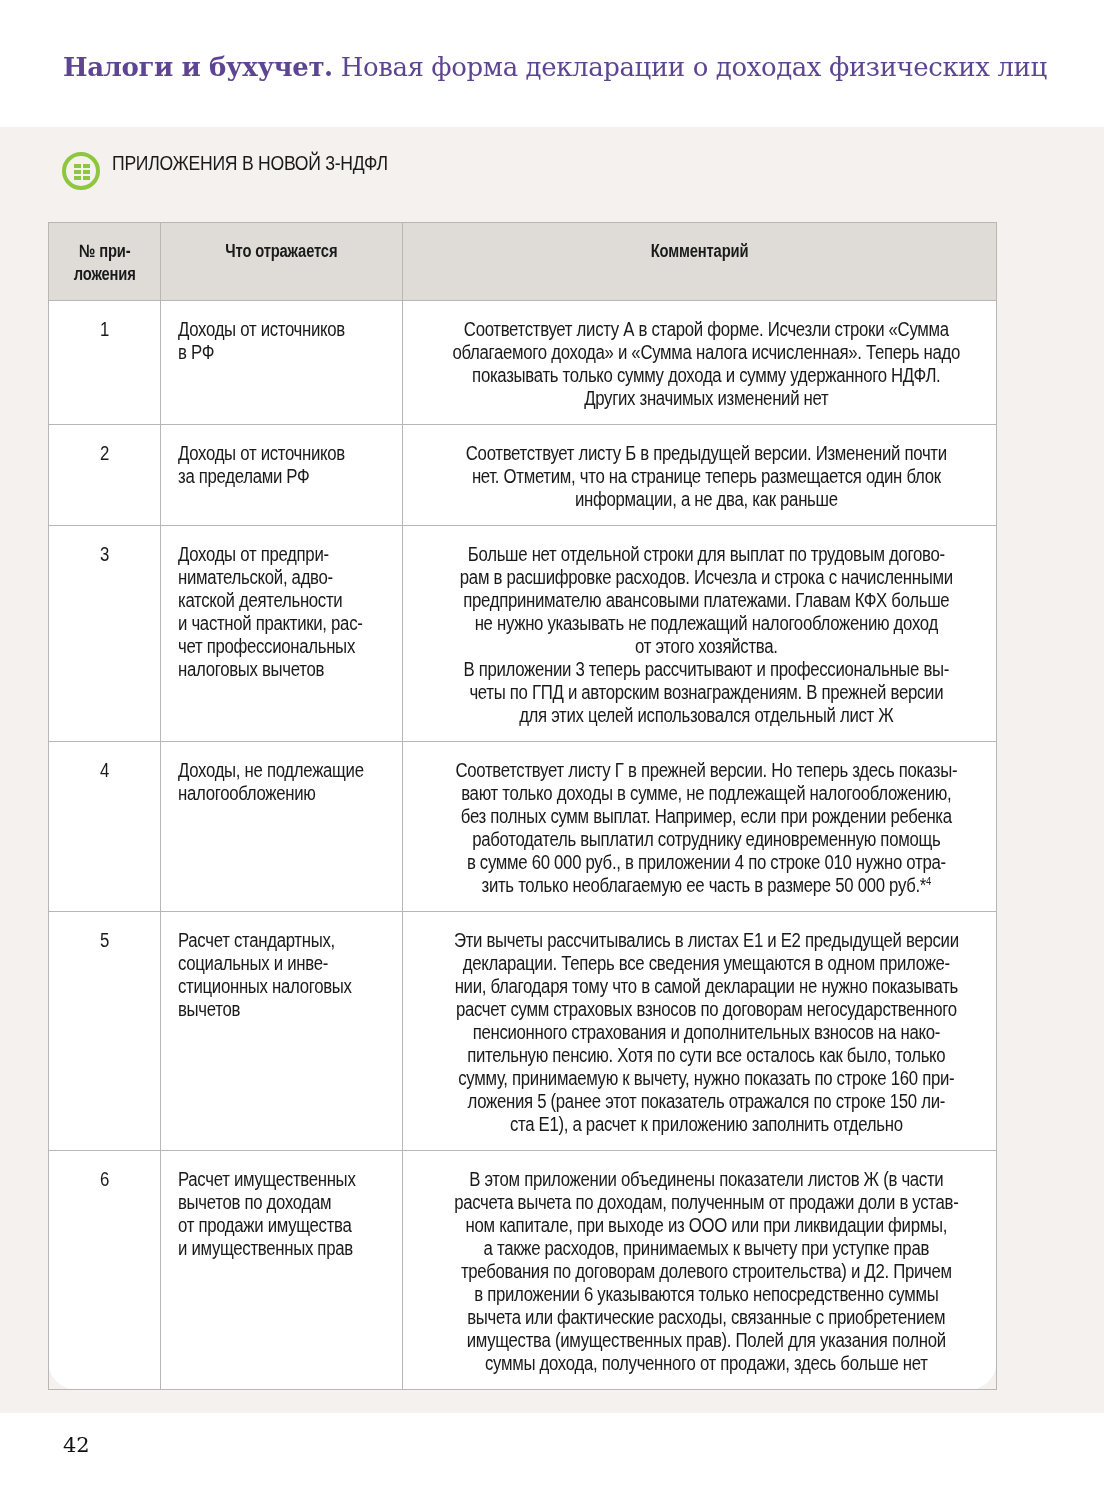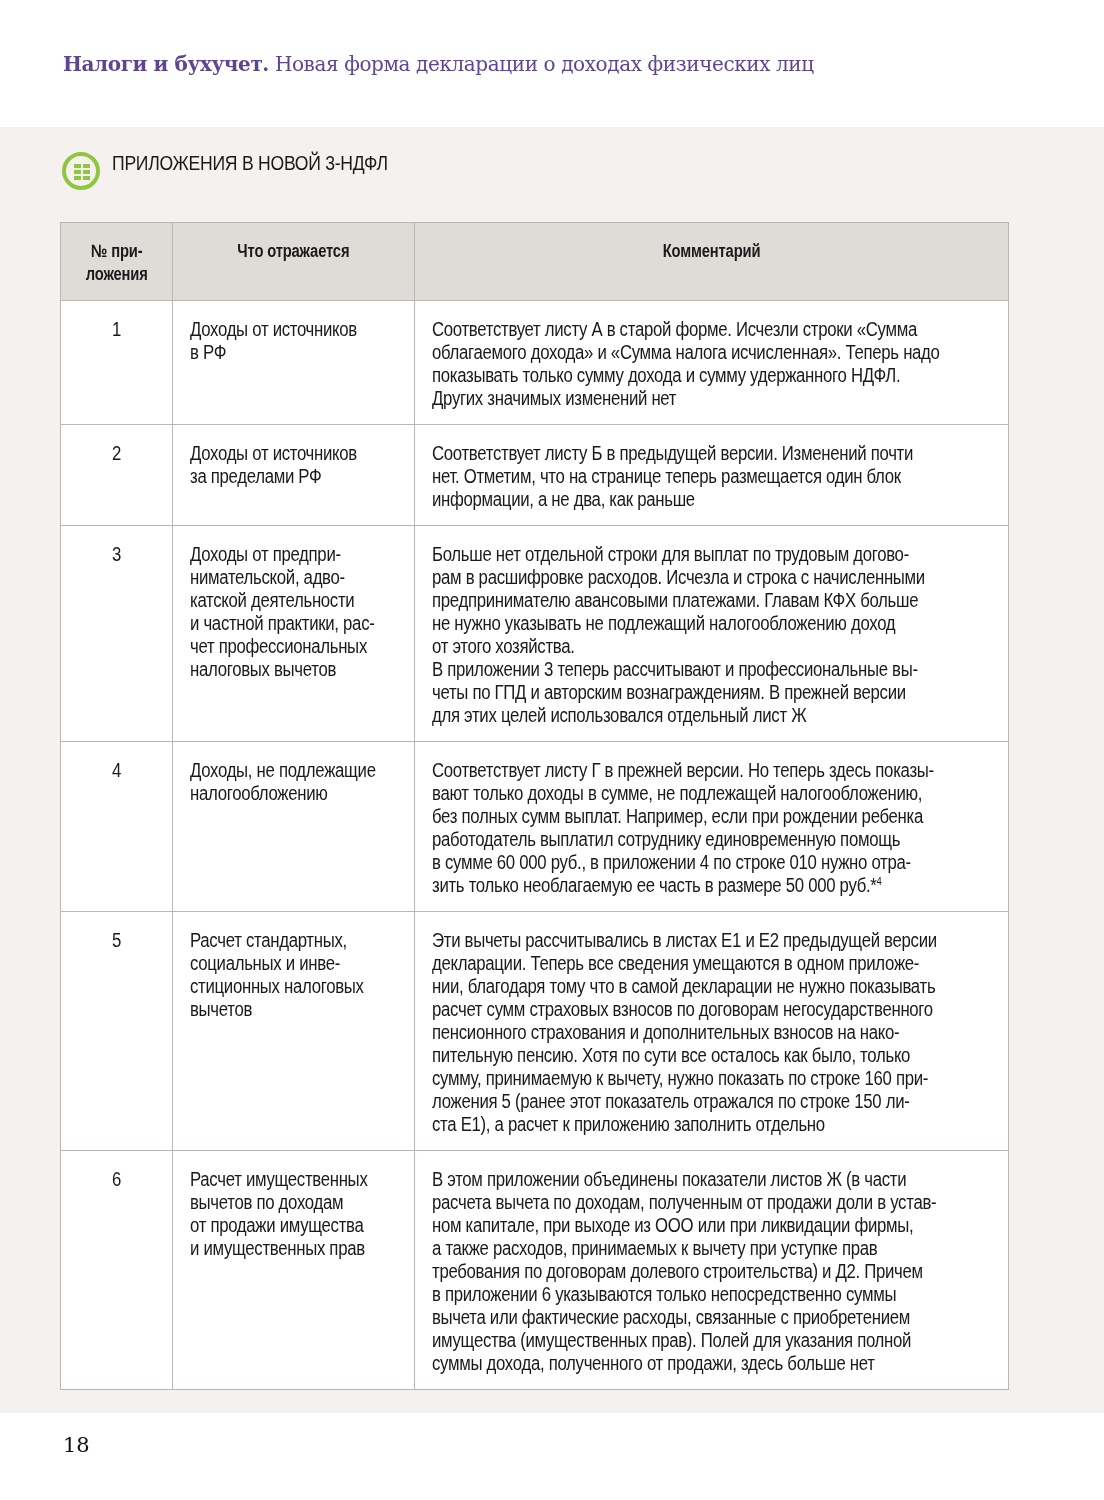--- a/index.html
+++ b/index.html
@@ -13,21 +13,21 @@
       position: relative;
       overflow: hidden;
       font-family: "Liberation Sans", sans-serif;
       color: #1a1a1a;
     }
     .running-header {
       position: absolute;
       left: 63px;
       top: 52px;
       font-family: "DejaVu Serif", "Liberation Serif", serif;
-      font-size: 20px;
+      font-size: 26px;
       color: #5e4592;
       white-space: nowrap;
       letter-spacing: -0.4px;
     }
     .running-header .rubric {
       font-weight: bold;
     }
     .band {
       position: absolute;
       left: 0;
@@ -74,26 +74,27 @@
       font-family: "Liberation Sans", sans-serif;
       font-size: 20px;
       color: #1a1a1a;
       letter-spacing: -0.3px;
       transform: scaleX(0.88);
       transform-origin: left center;
       white-space: nowrap;
     }
     table.appendix-table {
       position: absolute;
-      left: 60px;
+      left: 48px;
       top: 222px;
       width: 949px;
       border-collapse: collapse;
       background: #ffffff;
       table-layout: fixed;
+      border-radius: 29px;
     }
     table.appendix-table th,
     table.appendix-table td {
       border: 1.5px solid #b9b6b3;
       vertical-align: top;
       font-size: 17.5px;
       line-height: 23px;
       padding: 0;
     }
     table.appendix-table thead th {
@@ -127,20 +128,21 @@
     td.num-cell .cell-inner {
       text-align: center;
     }
     td.what-cell .cell-inner {
       padding-left: 17px;
       padding-right: 8px;
     }
     td.comment-cell .cell-inner {
       padding-left: 17px;
       padding-right: 2px;
+      text-align: center;
     }
     .txt {
       display: block;
       font-family: "Liberation Sans", sans-serif;
       font-size: 19.5px;
       line-height: 23px;
       color: #1a1a1a;
       letter-spacing: -0.35px;
       transform: scaleX(0.86);
       transform-origin: left top;
@@ -356,13 +358,13 @@
 в приложении 6 указываются только непосредственно суммы
 вычета или фактические расходы, связанные с приобретением
 имущества (имущественных прав). Полей для указания полной
 суммы дохода, полученного от продажи, здесь больше нет</span>
           </div>
         </td>
     </tr>
   </tbody>
 </table>
 
-<div class="page-number">18</div>
+<div class="page-number">42</div>
 
 </body></html>

